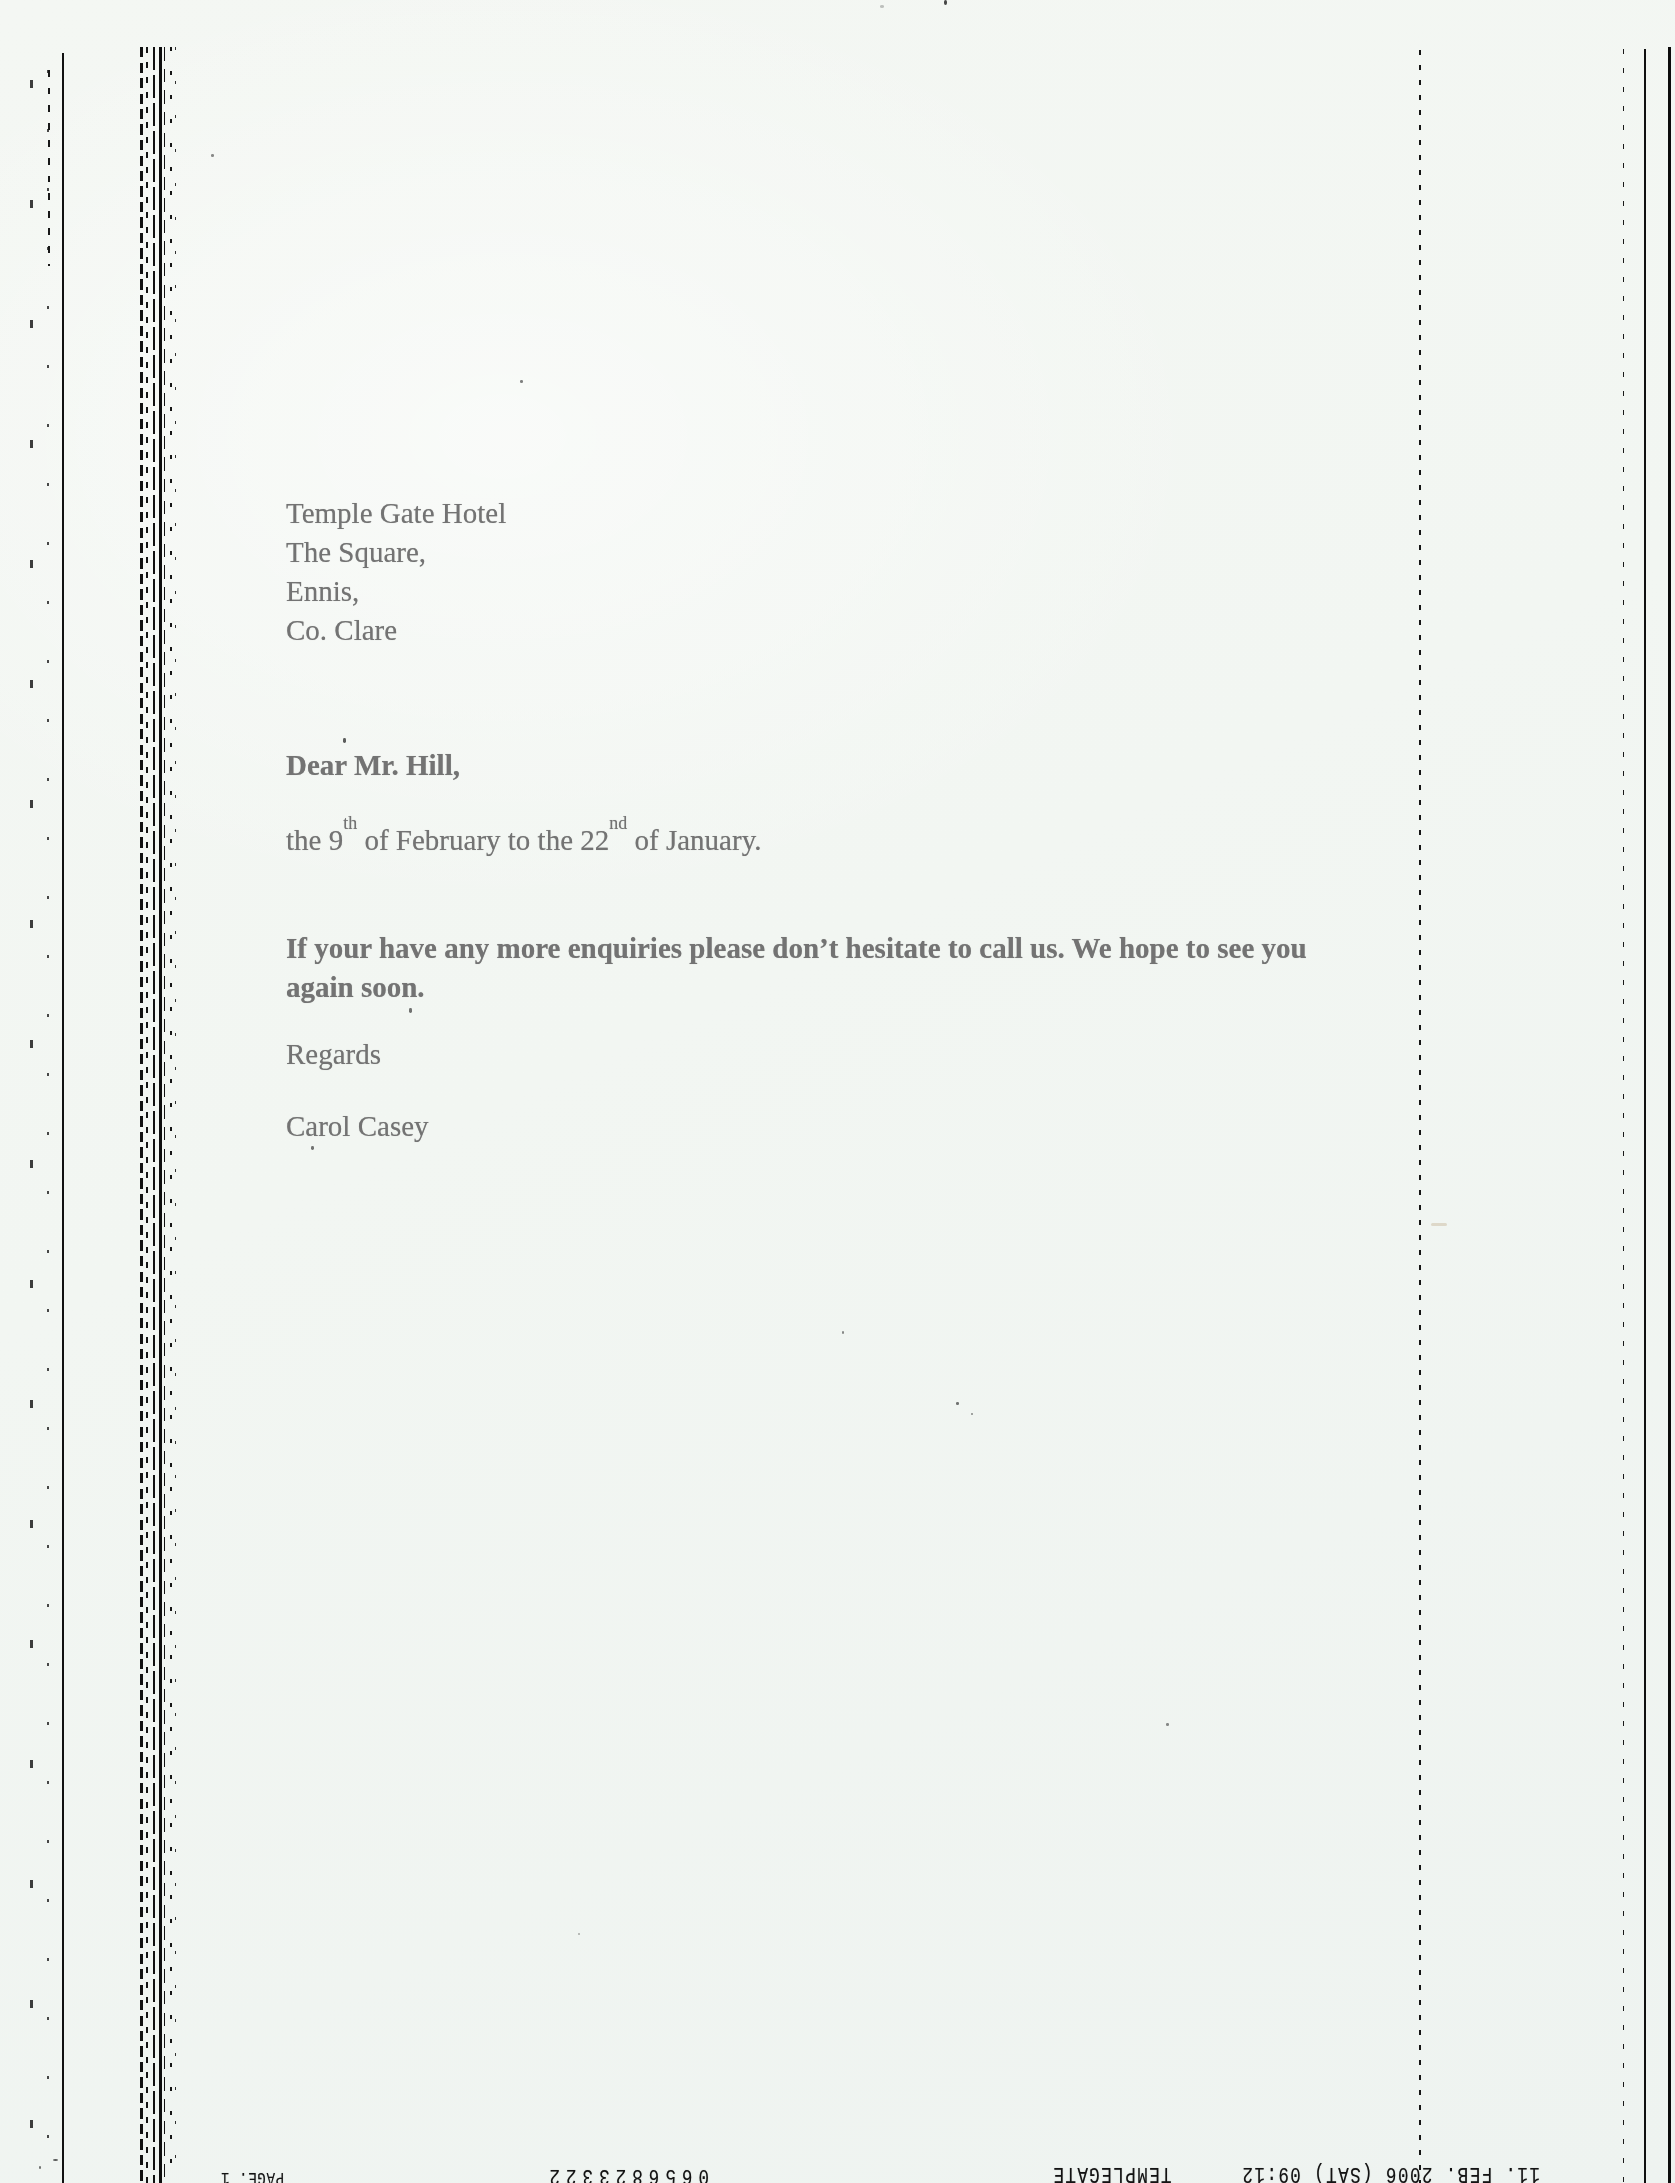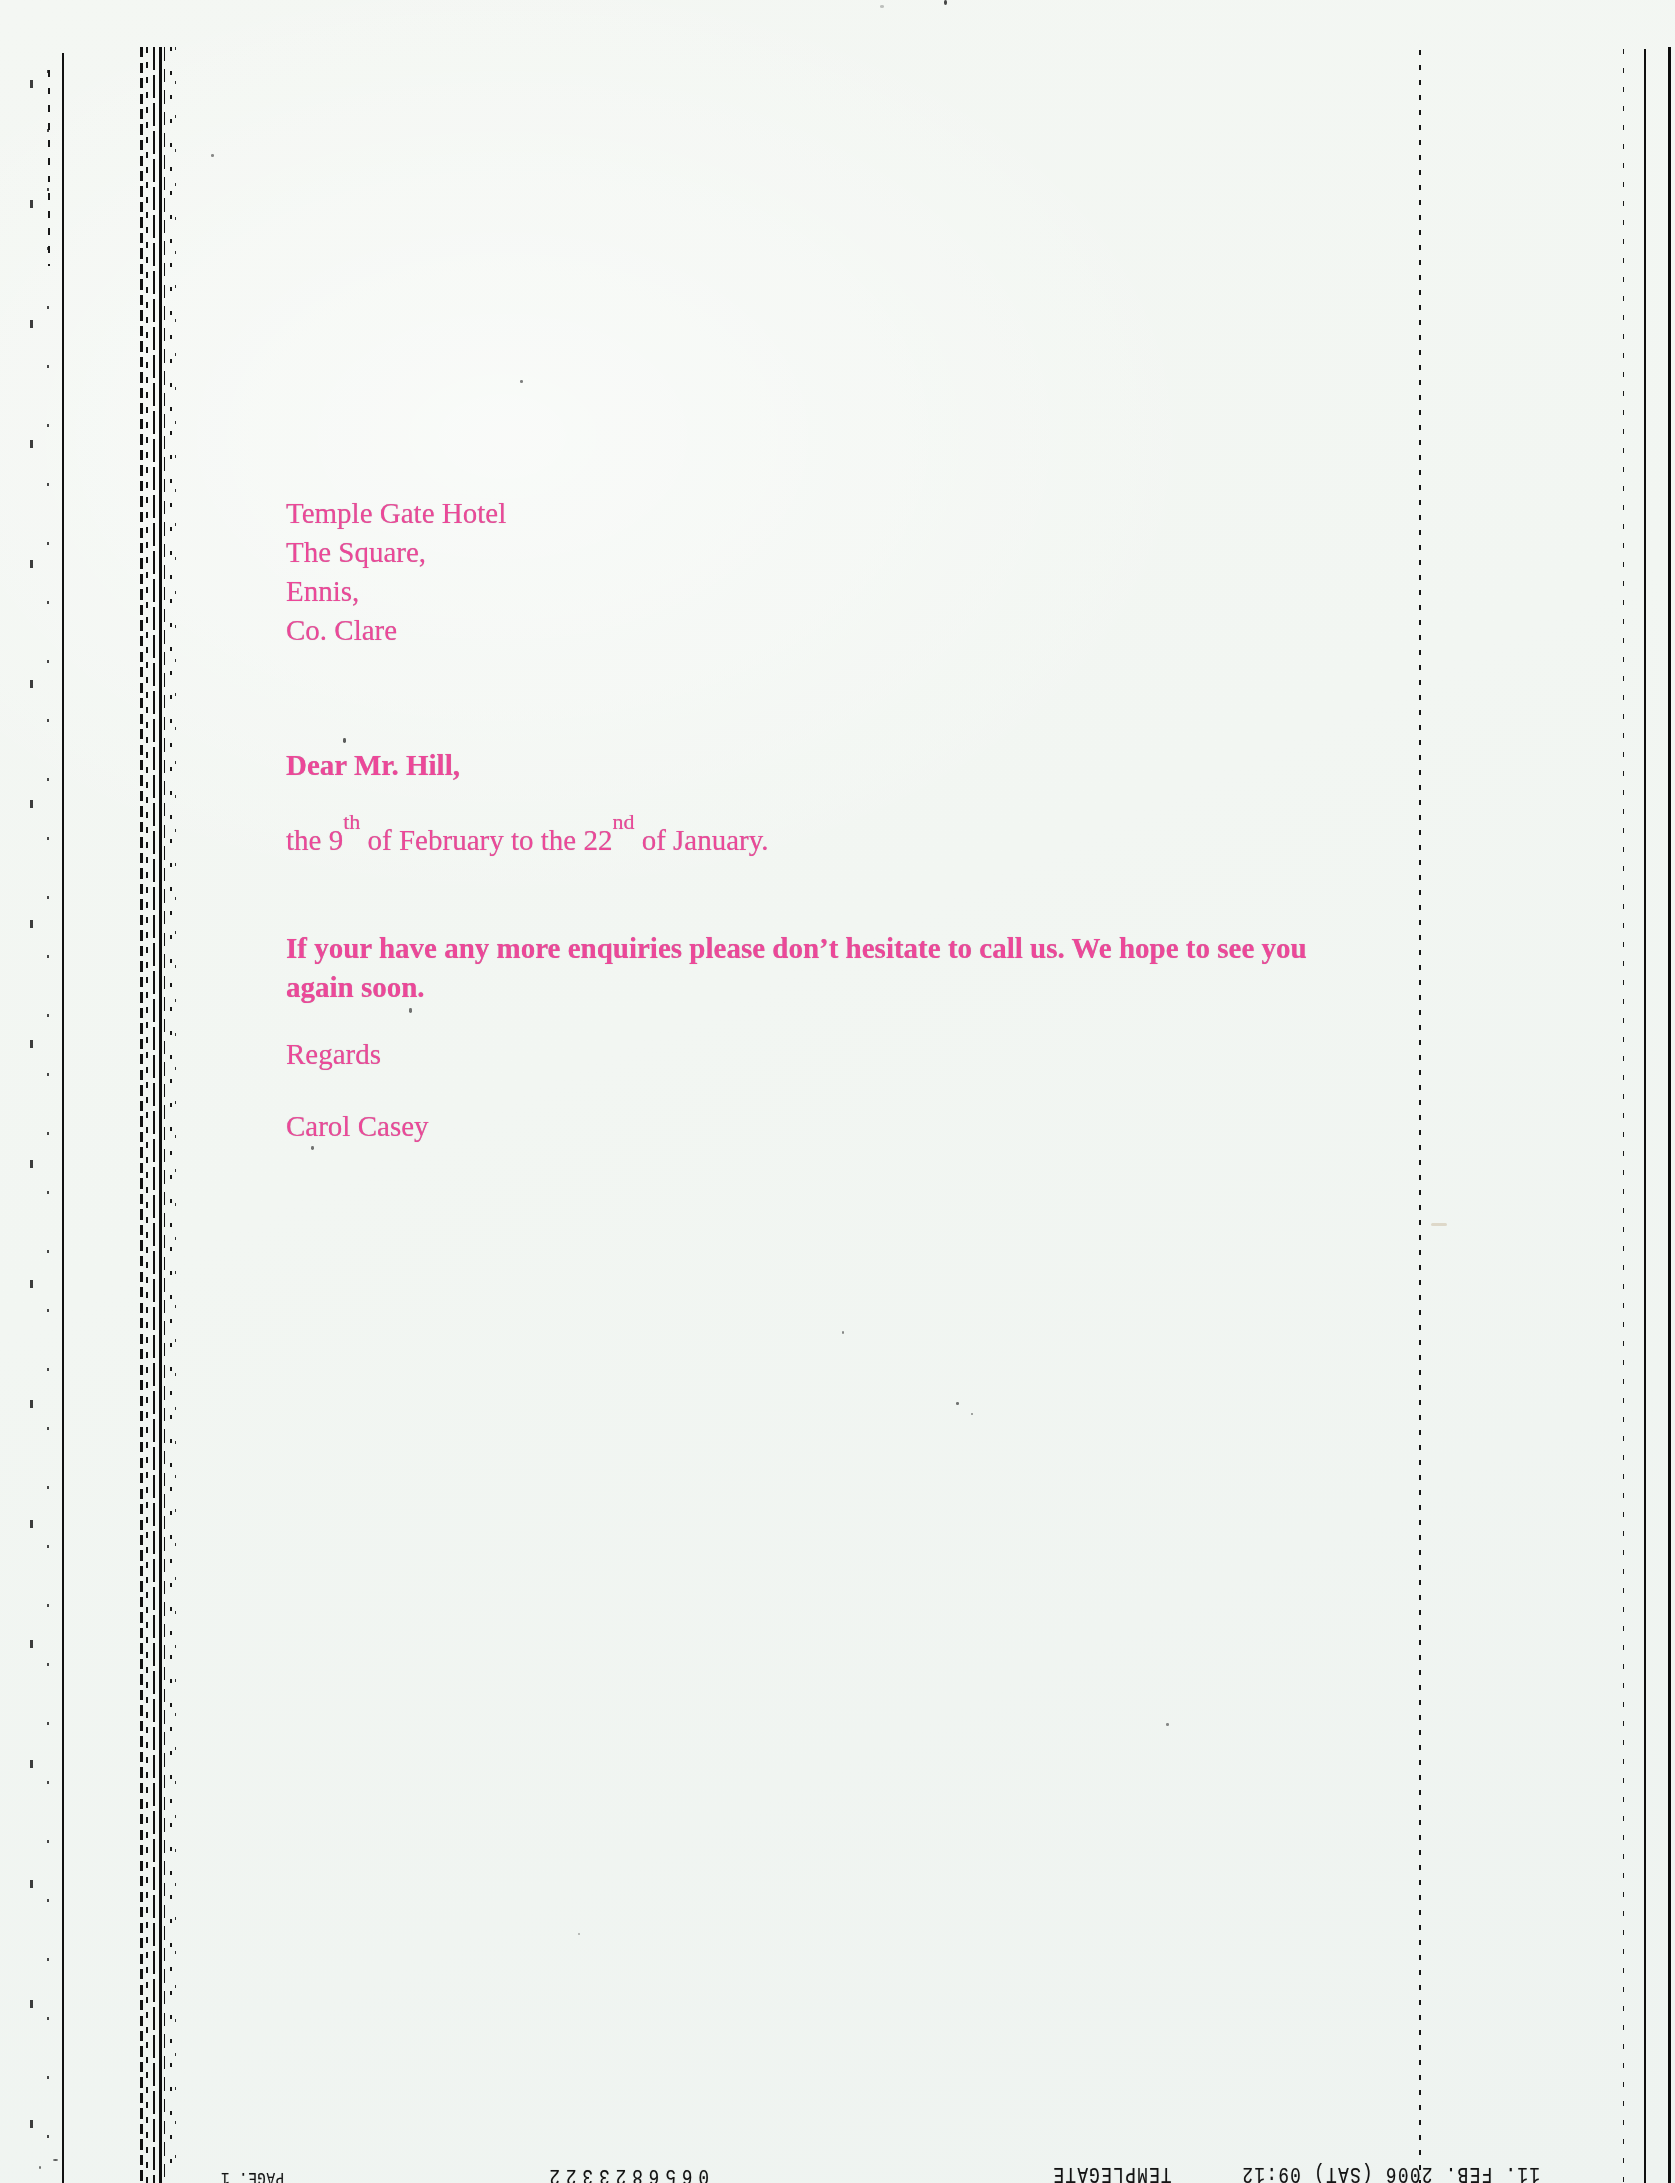--- a/index.html
+++ b/index.html
@@ -17,27 +17,27 @@
     font-family: "Liberation Serif", serif;
     color: #161616;
   }
 
   
   .letter-text {
     position: absolute;
     left: 286px;
     font-size: 29px;
     line-height: 39px;
-    color: #ec4899;
+    color: #737373;
     text-shadow: 0 0 0.7px rgba(20,20,20,0.35);
     white-space: nowrap;
   }
   .para .line { display: block; }
   sup.ordinal {
-    font-size: 22px;
+    font-size: 18px;
     line-height: 0;
     position: relative;
     top: -10px;
     letter-spacing: 0;
   }
 
   #address-block   { top: 494px; }
   #salutation      { top: 746px; font-weight: bold; }
   #paragraph-1     { top: 821px; }
   #paragraph-2     { top: 929px; font-weight: bold; }

